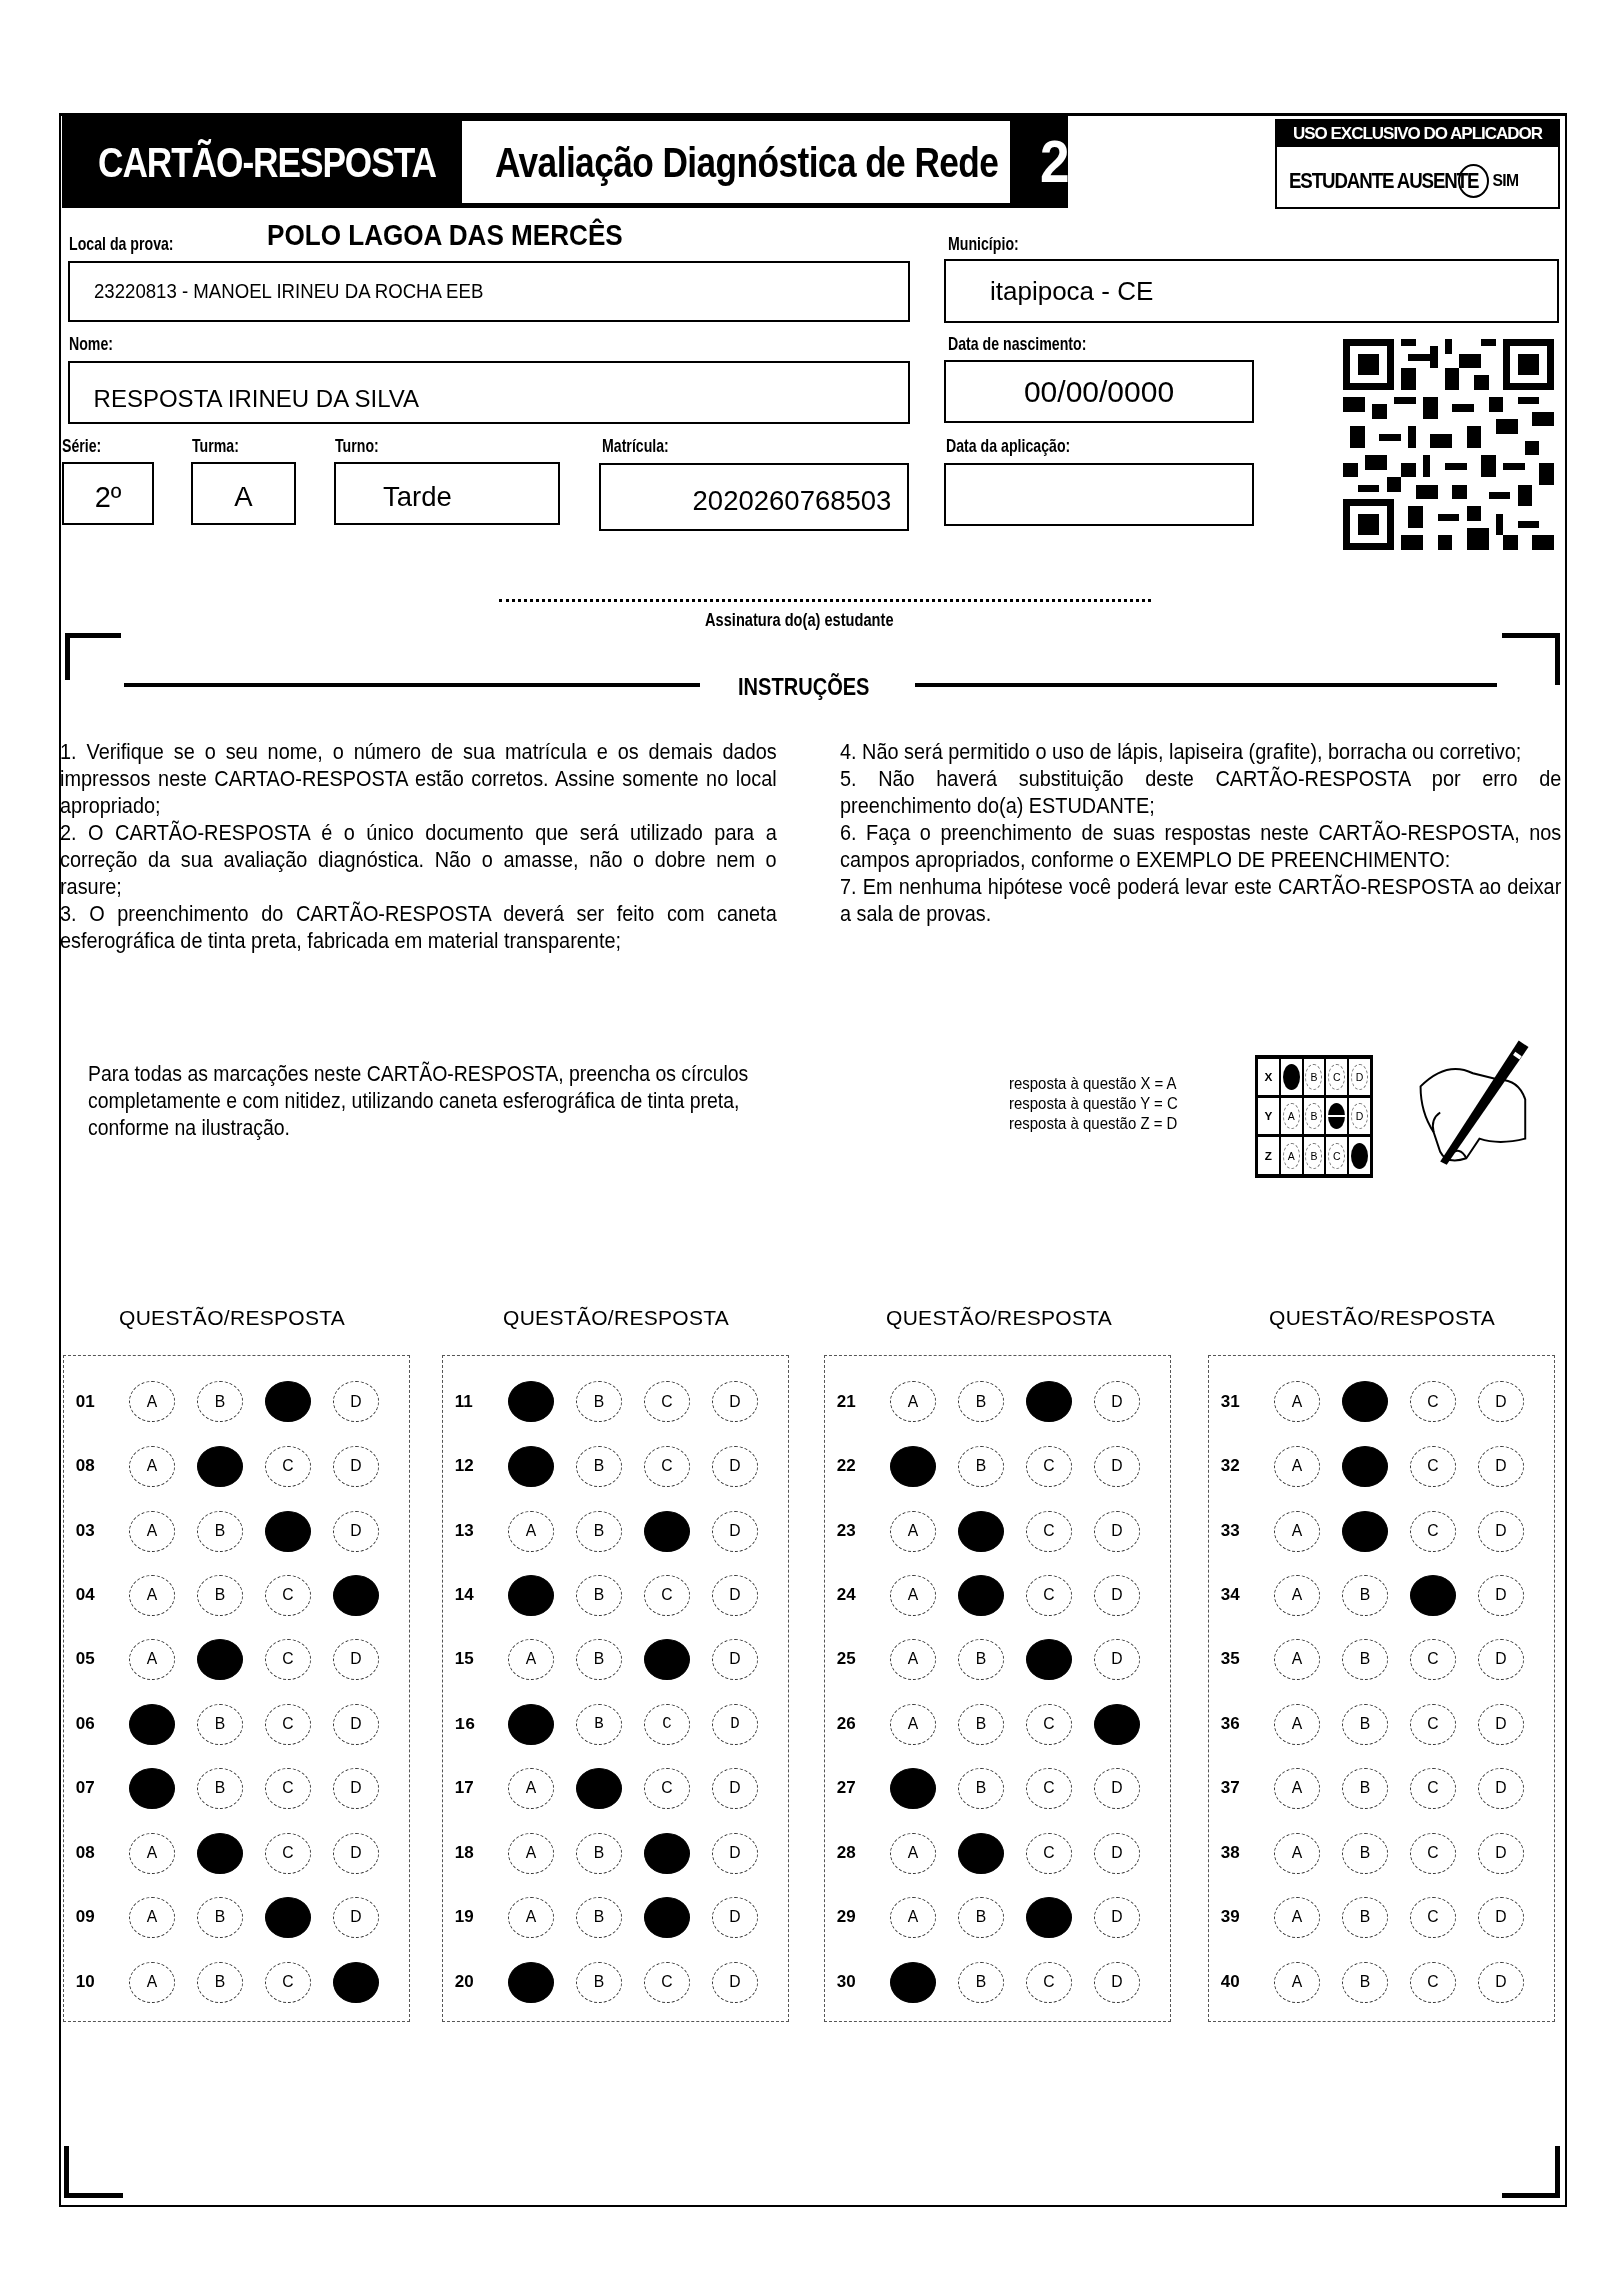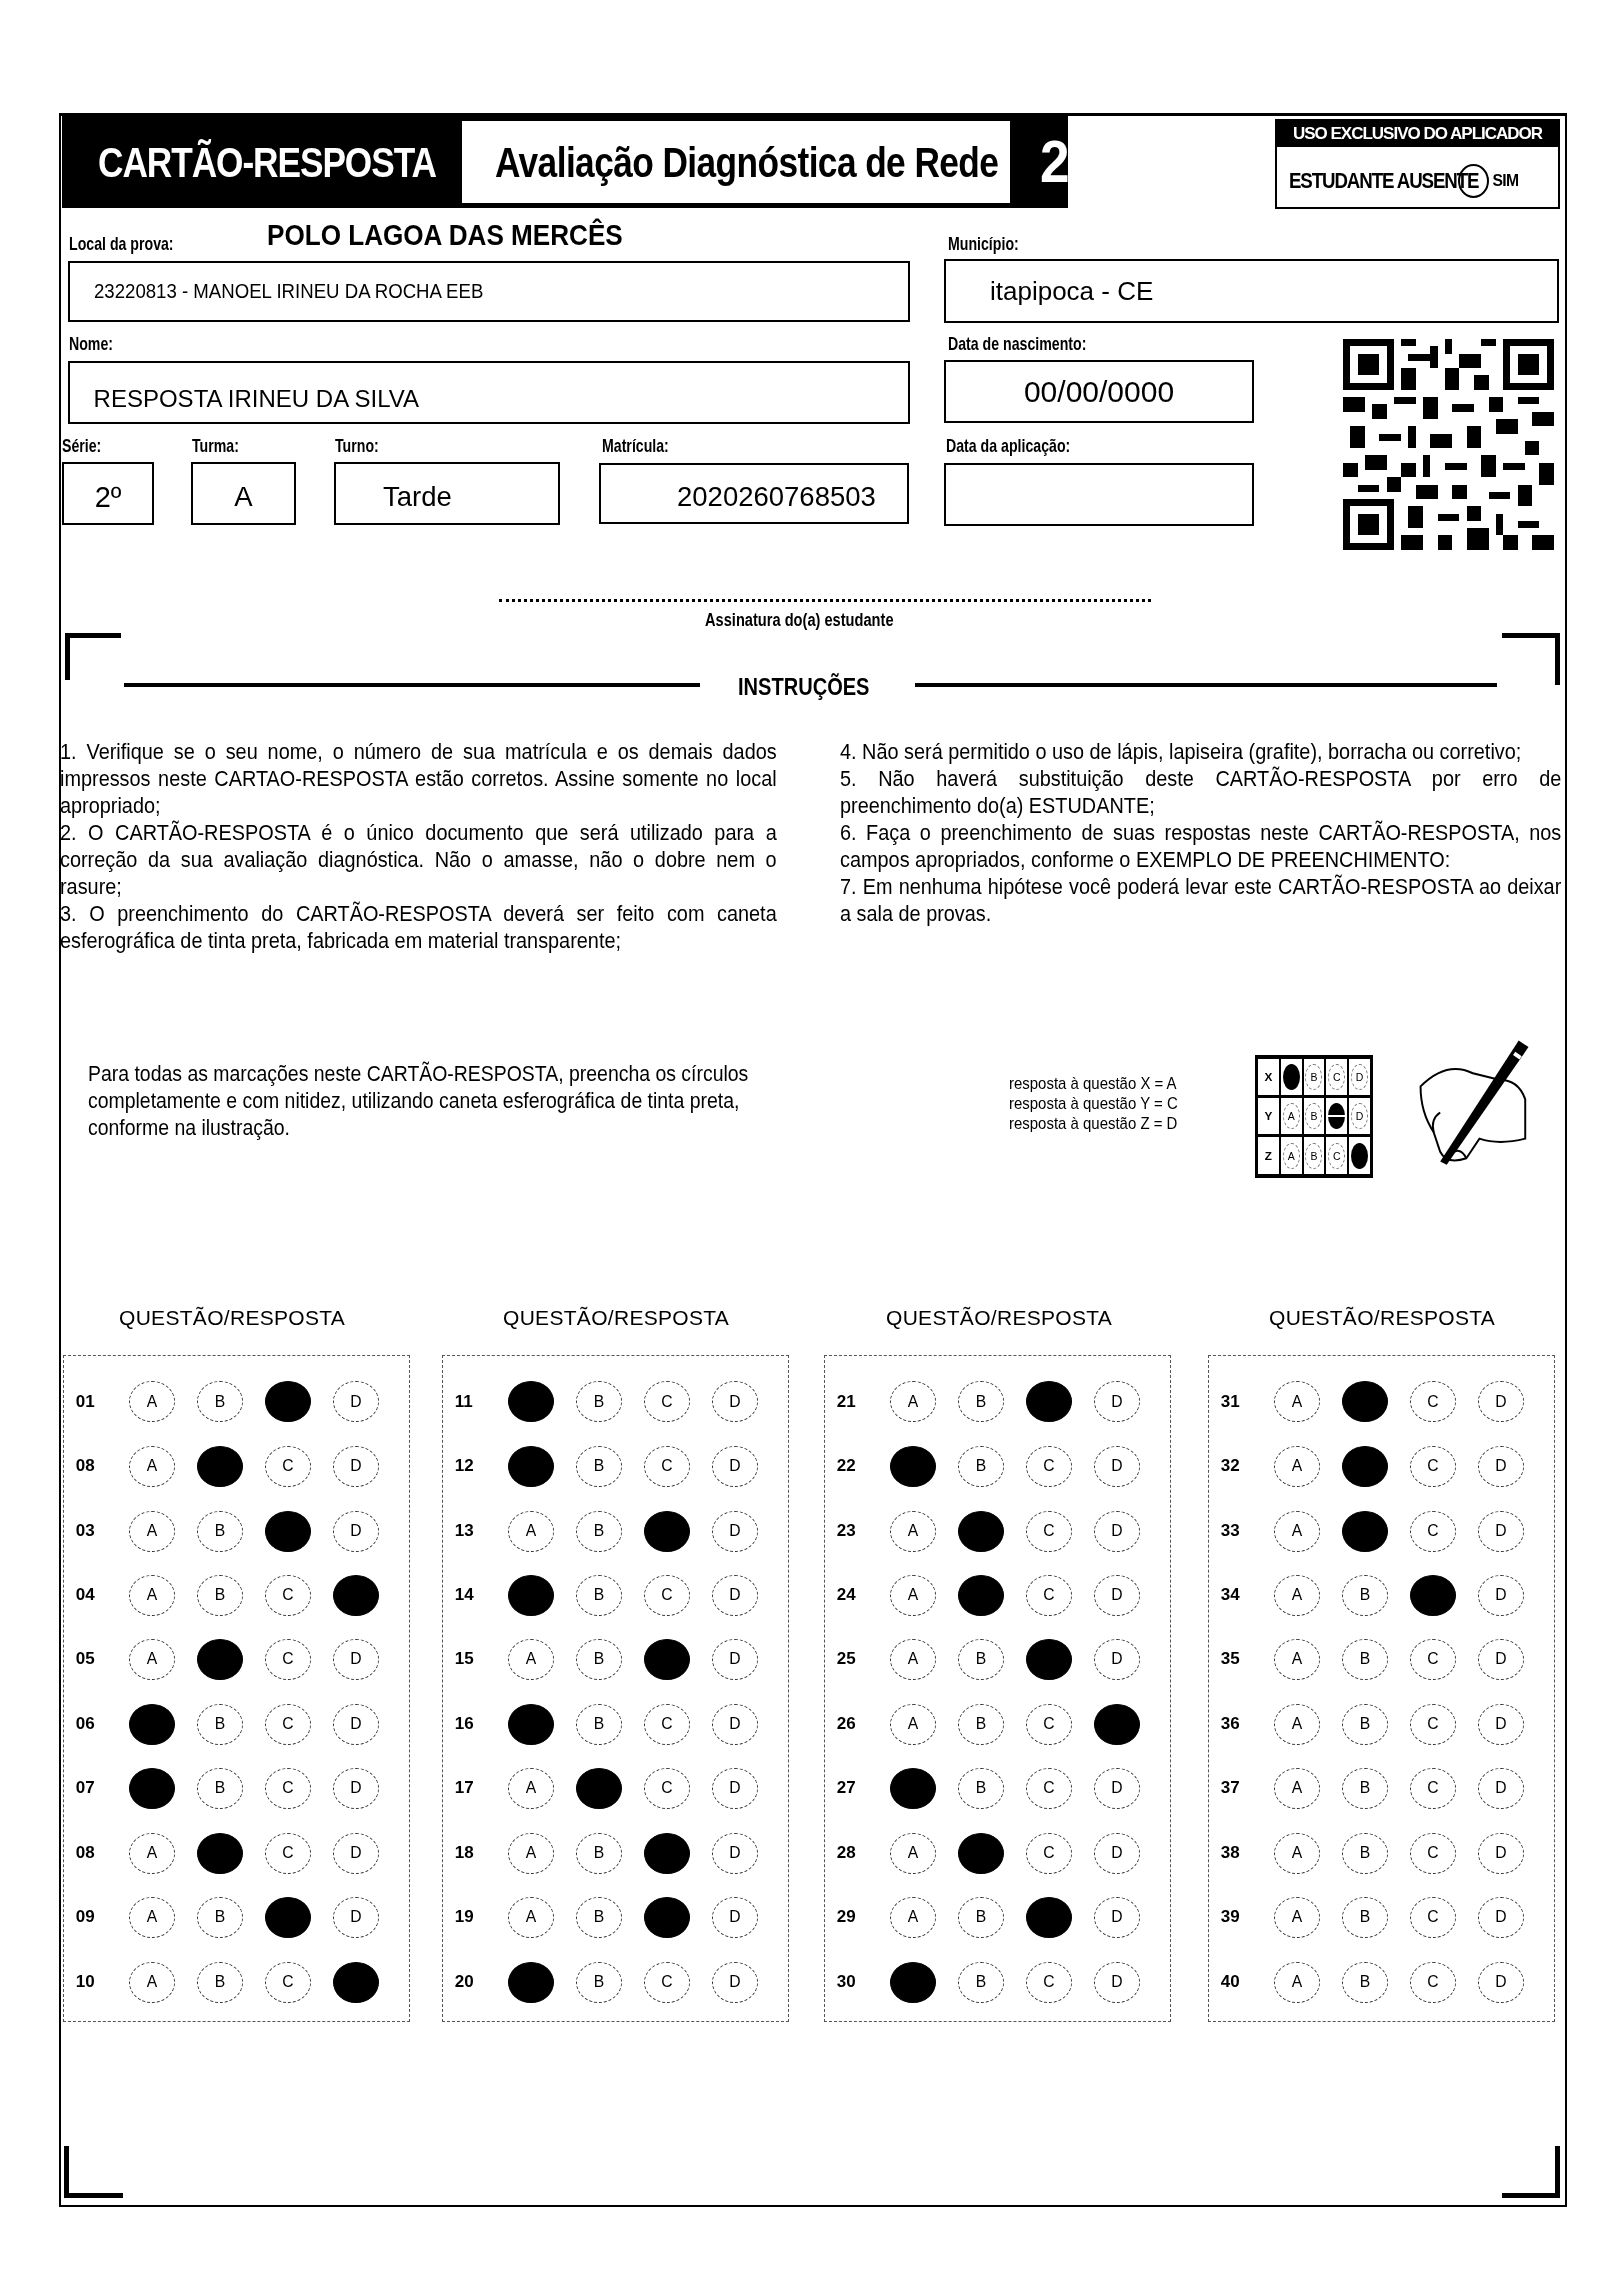--- a/index.html
+++ b/index.html
@@ -110,21 +110,21 @@
 <div class="box" style="left:191px; top:462px; width:105px; height:63px; justify-content:center;">
   <span class="val" style="font-size:27.5px; padding-top:7.9px;">A</span>
 </div>
 
 <div class="lbl" style="left:335px; top:436px;">Turno:</div>
 <div class="box" style="left:334px; top:462px; width:226px; height:63px; padding-left:47px;">
   <span class="val" style="font-size:27.5px; padding-top:7.9px;">Tarde</span>
 </div>
 
 <div class="lbl" style="left:602px; top:436px;">Matrícula:</div>
-<div class="box" style="left:599px; top:463px; width:310px; height:61px; padding-left:76px;">
+<div class="box" style="left:599px; top:463px; width:310px; height:68px; padding-left:76px;justify-content:center;">
   <span class="val" style="font-size:27.5px; padding-top:7.9px;">2020260768503</span>
 </div>
 
 <div class="lbl" style="left:946px; top:436px;">Data da aplicação:</div>
 <div class="box" style="left:944px; top:463px; width:310px; height:63px;">
   <span class="val"></span>
 </div>
 
 <svg class="qr" viewBox="0 0 29 29" shape-rendering="crispEdges">
   <g fill="#000">
@@ -376,21 +376,21 @@
         <div class="opt">C</div>
         <div class="opt">D</div>
       </div>
       <div class="row" style="top: 277px;">
         <div class="qnum">15</div>
         <div class="opt">A</div>
         <div class="opt">B</div>
         <div class="opt filled">C</div>
         <div class="opt">D</div>
       </div>
-      <div class="row" style="top: 342px;">
+      <div class="row" style="top: 342px; font-family: Liberation Mono, monospace;">
         <div class="qnum">16</div>
         <div class="opt filled">A</div>
         <div class="opt">B</div>
         <div class="opt">C</div>
         <div class="opt">D</div>
       </div>
       <div class="row" style="top: 406px;">
         <div class="qnum">17</div>
         <div class="opt">A</div>
         <div class="opt filled">B</div>

